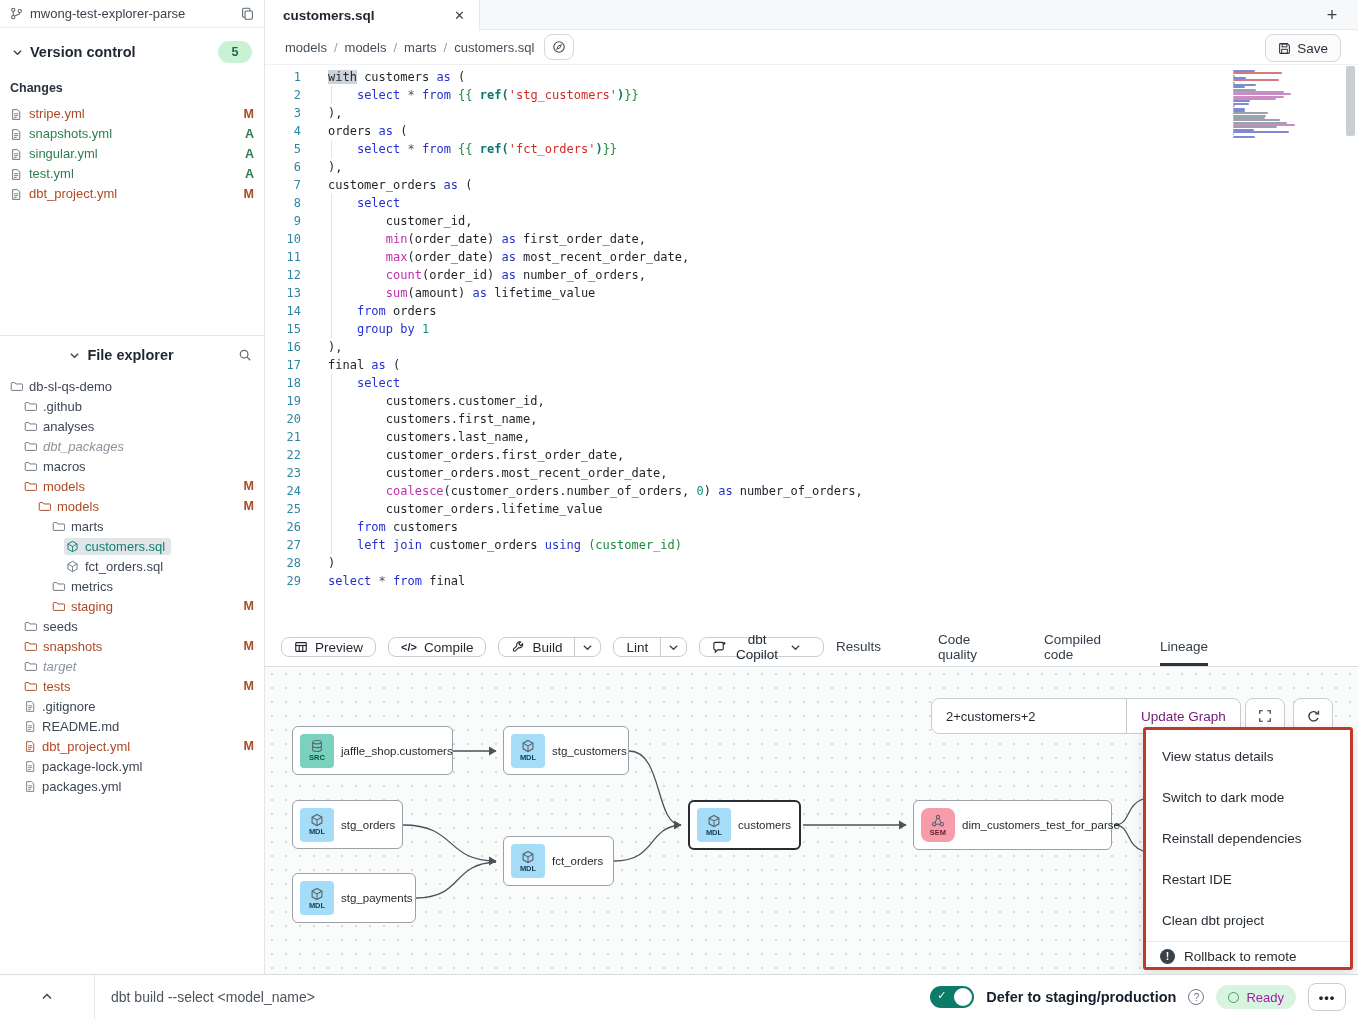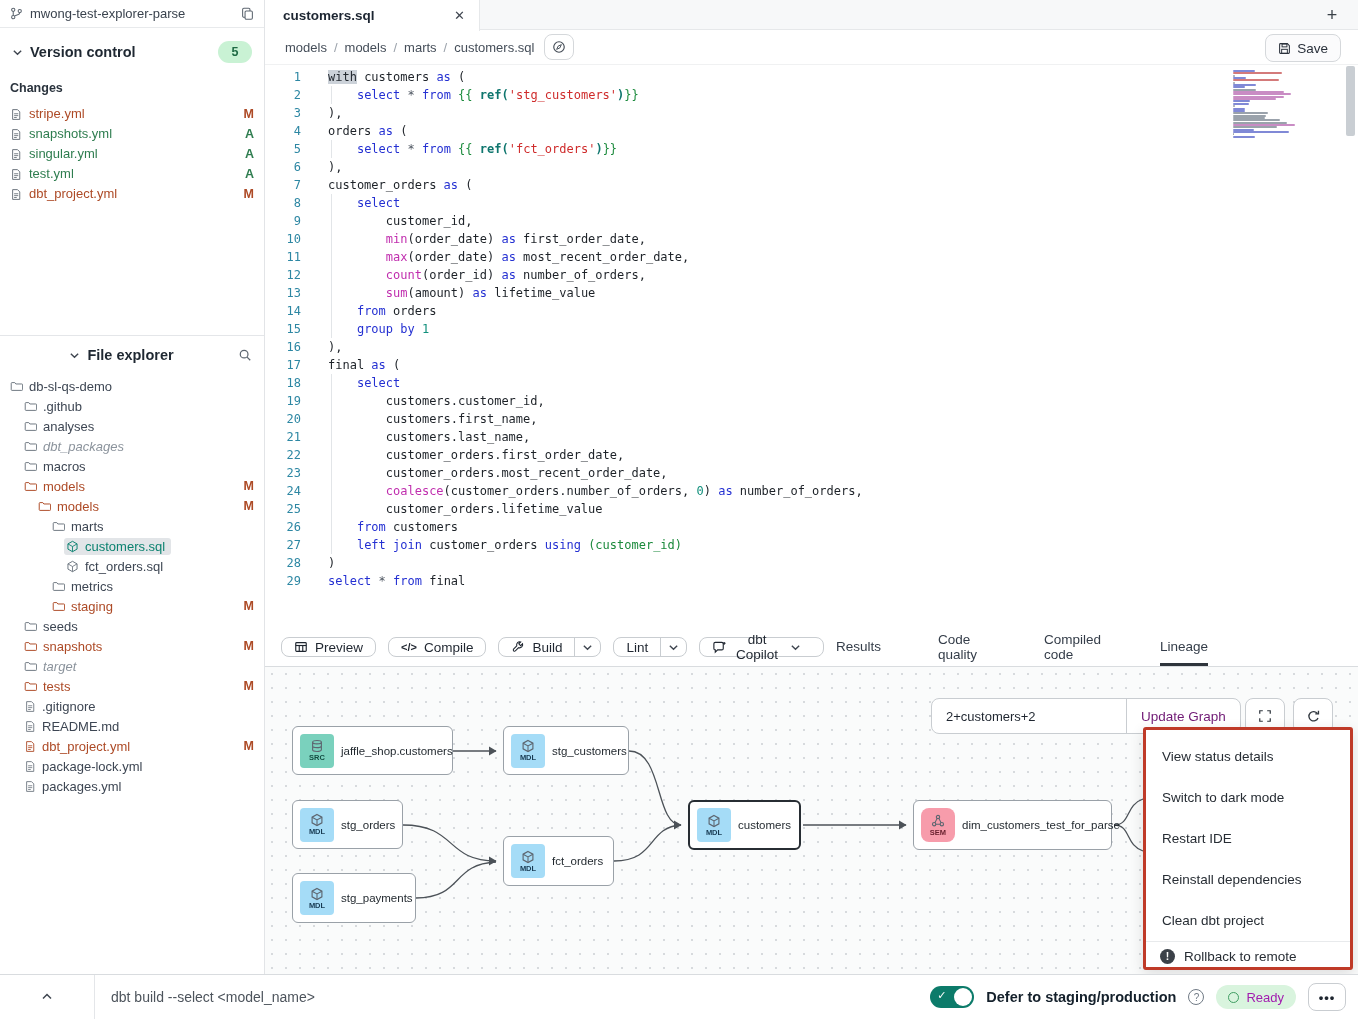--- a/index.html
+++ b/index.html
@@ -793,22 +793,22 @@
             <path d="M12.8 9.5 a5 5 0 1 1-0.6-4.7" fill="none" stroke="#30373e" stroke-width="1.4"></path>
             <path d="M13.3 1.8 v3.4 h-3.4" fill="none" stroke="#30373e" stroke-width="1.4"></path>
           </svg>
       </span>
     </div>
 
     <div class="menu">
       <div id="menu-items">
           <div class="mi">View status details</div>
           <div class="mi">Switch to dark mode</div>
+          <div class="mi">Reinstall dependencies</div>
           <div class="mi">Restart IDE</div>
-          <div class="mi">Reinstall dependencies</div>
           <div class="mi">Clean dbt project</div>
         </div>
       <div class="mdiv"></div>
       <div class="mi danger">
         <span class="excl">!</span>
         <span>Rollback to remote</span>
       </div>
     </div>
   </div>
 

